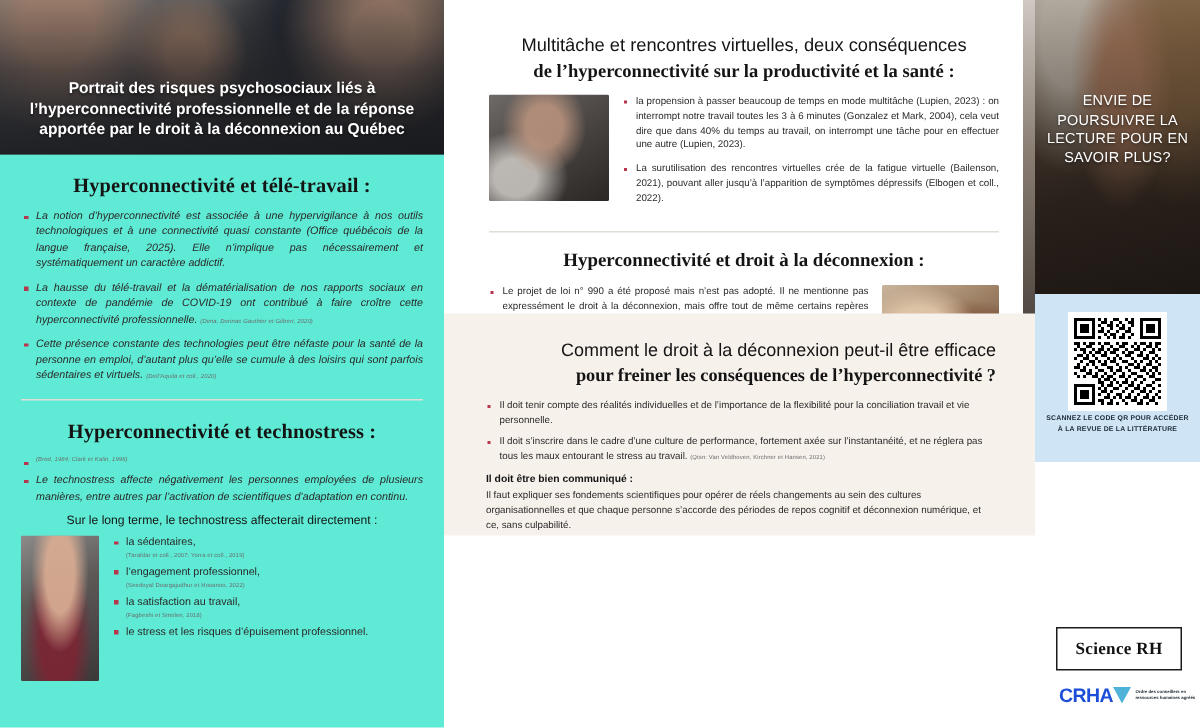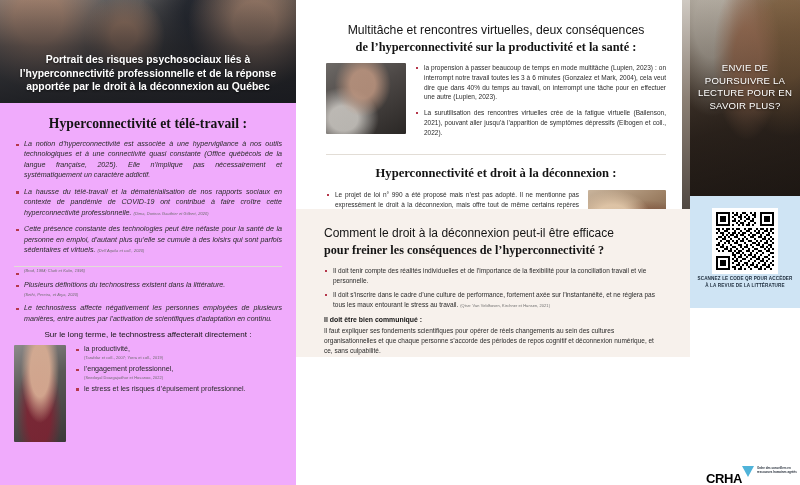--- a/index.html
+++ b/index.html
@@ -6,21 +6,21 @@
   body{
     width:800px;height:485px;overflow:hidden;
     background:#ffffff;
     font-family:"Liberation Sans", sans-serif;
     color:#231f20;
     -webkit-font-smoothing:antialiased;
   }
   .poster{position:relative;width:800px;height:485px;display:flex;}
 
   
-  .col-left{position:relative;width:296px;height:485px;background:#f0abfc;flex:0 0 296px;}
+  .col-left{position:relative;width:296px;height:485px;background:#5eead4;flex:0 0 296px;}
 
   .hero{position:relative;width:296px;height:103px;overflow:hidden;background:#2b2f38;}
   .hero .photo{
     position:absolute;inset:0;
     background:
       radial-gradient(circle at 42% 34%, rgba(190,146,118,.95) 0 7%, rgba(120,82,62,.0) 22%),
       radial-gradient(circle at 13% 18%, rgba(205,160,132,.9) 0 9%, rgba(0,0,0,0) 26%),
       radial-gradient(circle at 86% 22%, rgba(200,157,129,.85) 0 8%, rgba(0,0,0,0) 25%),
       radial-gradient(circle at 70% 12%, rgba(40,44,52,.95) 0 10%, rgba(0,0,0,0) 30%),
       linear-gradient(160deg,#8e8d8c 0%,#6d6a68 28%,#4a4744 55%,#2e2c2b 100%);
@@ -115,21 +115,21 @@
   }
   .mid-rule{height:1px;background:#e2ddd6;margin:11px 24px 0 30px;}
 
   
   .cream{
     position:absolute;left:0;bottom:0;width:394px;height:148px;background:#f7f1ec;
   }
   .cream-inner{padding:16px 26px 0 28px;}
   h2.cream-title{
     font-family:"Liberation Serif", serif;
-    font-size:12.2px;font-weight:700;text-align:left;margin:0 0 8px;line-height:1.32;color:#141414;
+    font-size:12.2px;font-weight:700;text-align:right;margin:0 0 8px;line-height:1.32;color:#141414;
   }
   h2.cream-title .l1{font-family:"Liberation Sans", sans-serif;font-weight:400;font-size:12px;}
   ul.cream-bullets{list-style:none;margin:0;padding:0;}
   ul.cream-bullets>li{
     position:relative;padding-left:9px;margin-bottom:5px;
     font-size:6.5px;line-height:1.5;color:#2a2a2a;
   }
   ul.cream-bullets>li::before{
     content:"";position:absolute;left:1px;top:3.6px;width:2.4px;height:2.4px;background:#b5374b;
   }
@@ -158,21 +158,21 @@
   .scan-txt{
     position:absolute;left:6px;right:6px;top:276px;text-align:center;
     font-size:4.6px;font-weight:700;line-height:1.42;color:#1b2a3a;letter-spacing:.15px;
   }
   .sciencerh{
     position:absolute;left:14px;top:418px;width:82px;height:27px;
     border:1.1px solid #1b1b1b;display:flex;align-items:center;justify-content:center;
   }
   .sciencerh span{font-family:"Liberation Serif", serif;font-weight:700;font-size:11.4px;color:#111;letter-spacing:.2px;}
   .crha{position:absolute;left:16px;top:456px;display:flex;align-items:center;gap:3px;}
-  .crha .word{font-family:"Liberation Sans", sans-serif;font-weight:700;font-size:13px;color:#000000;letter-spacing:-.4px;margin-top:15px;}
+  .crha .word{font-family:"Liberation Sans", sans-serif;font-weight:700;font-size:13px;color:#1d4ed8;letter-spacing:-.4px;}
   .crha .chev{width:0;height:0;border-left:6px solid transparent;border-right:6px solid transparent;border-top:11px solid #4fb3d9;margin-left:-3px;}
   .crha .tag{font-size:2.9px;line-height:1.35;color:#1b2430;font-weight:700;max-width:40px;}
 </style>
 </head>
 <body>
 
 <div class="poster">
 
   <div class="col-left">
 
@@ -195,45 +195,46 @@
         <li>
           <span>Cette présence constante des technologies peut être néfaste pour la santé de la personne en emploi, d’autant plus qu’elle se cumule à des loisirs qui sont parfois sédentaires et virtuels.</span>
           <span class="cite">(Dell’Aquila et coll., 2020)</span>
         </li>
       </ul>
     </div>
 
     <div class="rule"></div>
 
     <div class="lsec">
+      <h2 class="sec-title">Hyperconnectivité et technostress :</h2>
       <ul class="bullets">
         <li>
           <span class="cite block">(Brod, 1984; Clark et Kalin, 1996)</span>
-        </li>
-        <li>
-          <span>Plusieurs définitions du technostress existent dans la littérature.</span>
-          <span class="cite block">(Sethi, Pereira, et Arya, 2020)</span>
         </li>
         <li>
           <span>Le technostress affecte négativement les personnes employées de plusieurs manières, entre autres par l’activation de scientifiques d’adaptation en continu.</span>
         </li>
       </ul>
       <h3 class="sub-title">Sur le long terme, le technostress affecterait directement :</h3>
     </div>
 
     <div class="longterm">
       <div class="lt-photo"></div>
       <ul>
         <li>
-          <span>la productivité,</span>
+          <span>la sédentaires,</span>
           <span class="cite block">(Tarafdar et coll., 2007; Yorra et coll., 2019)</span>
         </li>
         <li>
           <span>l’engagement professionnel,</span>
           <span class="cite block">(Seedoyal Doargajudhur et Hosanoo, 2022)</span>
+        </li>
+        <li>
+          <span>la satisfaction au travail,</span>
+          <span class="cite block">(Fagbeshi et Smolen, 2018)</span>
         </li>
         <li>
           <span>le stress et les risques d’épuisement professionnel.</span>
           
         </li>
       </ul>
     </div>
   </div>
 
   <div class="col-mid">
@@ -532,20 +533,23 @@
             <rect x="17" y="28" width="1" height="1"></rect>
             <rect x="21" y="28" width="2" height="1"></rect>
             <rect x="24" y="28" width="1" height="1"></rect>
             <rect x="27" y="28" width="1" height="1"></rect>
         </g>
       </svg>
     </div>
 
     <div class="scan-txt">SCANNEZ LE CODE QR POUR ACCÉDER À LA REVUE DE LA LITTÉRATURE</div>
 
+    <div class="sciencerh">
+      <span>Science RH</span>
+    </div>
 
     <div class="crha">
       <span class="word">CRHA</span>
       <span class="chev"></span>
       <span class="tag">Ordre des conseillers en ressources humaines agréés</span>
     </div>
   </div>
 
 </div>
 

